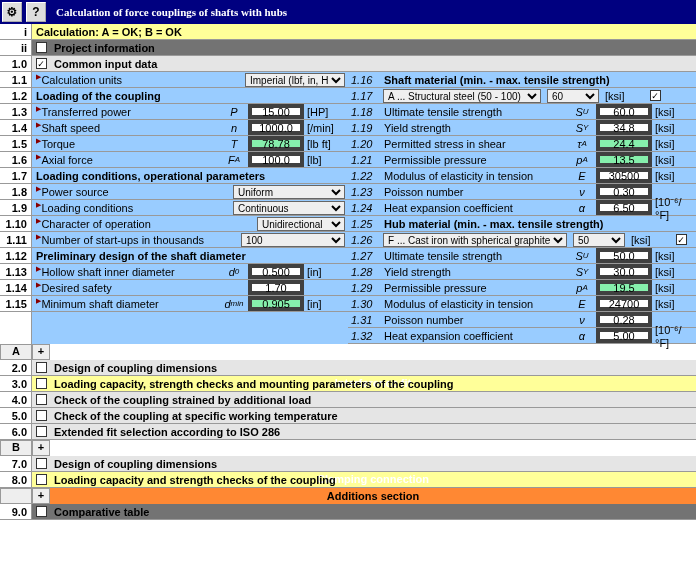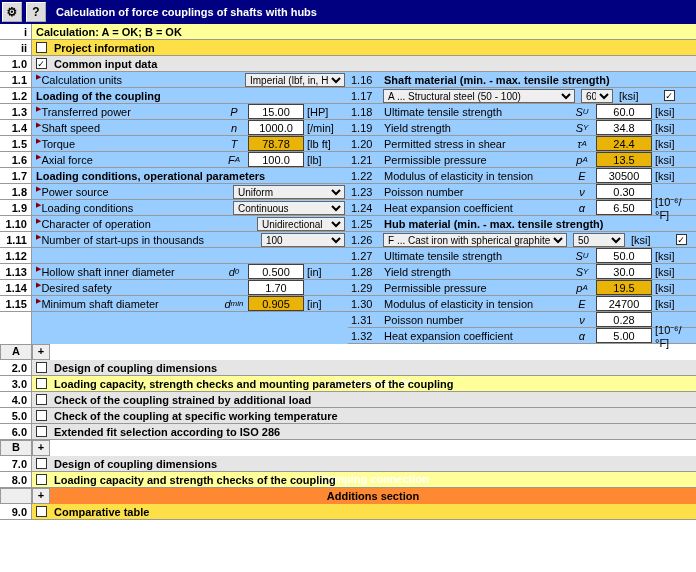--- a/index.html
+++ b/index.html
@@ -6,40 +6,40 @@
 body { background: #fff; width: 696px; }
 .row { display: flex; align-items: stretch; height: 16px; border-bottom: 1px solid #999; }
 .rownum { width: 32px; background: #fff; border-right: 1px solid #999; text-align: right; padding-right: 4px; display: flex; align-items: center; justify-content: flex-end; font-weight: bold; }
 .rownum.sub { font-weight: bold; }
 .cell { display: flex; align-items: center; padding: 0 3px; height: 100%; }
 .check { width: 18px; justify-content: center; }
 .chk { width: 11px; height: 11px; border: 1px solid #333; background: #fff; display: inline-flex; align-items: center; justify-content: center; font-size: 9px; }
 .bold { font-weight: bold; }
 .hdr-dark { background: #15803d; color: #fff; margin-top: 39px; }
 .hdr-yellow { background: #ffff99; }
-.hdr-grey { background: #fde047; }
+.hdr-grey { background: #737373; }
 .hdr-green { background: #e5e5e5; }
 .hdr-lblue { background: #99ccff; }
 .hdr-orange { background: #ff8833; }
 .sym { width: 28px; font-style: italic; justify-content: center; }
 .sub0 { font-size: 8px; vertical-align: sub; }
-.valbox { width: 56px; background: #fff; border: 1px solid #404040; text-align: center; justify-content: center; }
-.valbox.out { background: #eab308; }
+.valbox { width: 56px; background: #fff; border: 4px solid #404040; text-align: center; justify-content: center; }
+.valbox.out { background: #86efac; }
 .unit { width: 44px; }
 .lbl { flex: 1; padding-left: 4px; border-radius: 6px; }
 select { font-size: 10px; height: 14px; border: 1px solid #666; }
 .titlebar { height: 24px; background: #000080; color: #fff; display: flex; align-items: center; }
 .titlebar .btn { width: 20px; height: 20px; margin: 2px; background: #ddd; border: 1px outset #fff; display: flex; align-items: center; justify-content: center; font-size: 12px; font-weight: bold; color: #000; }
-.titlebar .title { padding-left: 8px; font-weight: bold; }
+.titlebar .title { padding-left: 8px; font-weight: bold; font-family: Liberation Serif, serif; }
 .secbar { height: 16px; display: flex; }
 .secbar .tab { width: 32px; background: #eee; border: 1px solid #999; text-align: center; font-weight: bold; }
 .secbar .exp { width: 18px; background: #eee; border: 1px solid #999; text-align: center; font-weight: bold; }
 .secbar .title { flex: 1; color: #fff; font-weight: bold; text-align: center; display: flex; align-items: center; justify-content: center; }
 .tri { color: #800; font-size: 7px; position: relative; top: -3px; }
-.rnum2 { width: 32px; padding-right: 4px; }
+.rnum2 { width: 32px; padding-right: 4px; font-style: italic; }
 </style>
 </head>
 <body>
 
 <div class="titlebar">
   <div class="btn">⚙</div>
   <div class="btn">?</div>
   <div class="title">Calculation of force couplings of shafts with hubs</div>
 </div>
 
@@ -157,25 +157,26 @@
           <select style="width:88px;"><option>Unidirectional</option></select>
         </div>
     </div>
     <div class="row hdr-lblue">
       <div class="rownum sub">1.11</div>
       <div class="cell lbl">
           <span class="tri">▶</span>
           <span>Number of start-ups in thousands</span>
         </div>
       <div class="cell">
-          <select style="width:84px;"><option>100</option></select>
+          <select style="width:104px;"><option>100</option></select>
         </div>
     </div>
     <div class="row hdr-lblue">
       <div class="rownum sub">1.12</div>
+      <div class="cell lbl bold">Preliminary design of the shaft diameter</div>
     </div>
     <div class="row hdr-lblue">
       <div class="rownum sub">1.13</div>
       <div class="cell lbl">
           <span class="tri">▶</span>
           <span>Hollow shaft inner diameter</span>
         </div>
       <div class="cell sym">
           <span>d</span>
           <span class="sub0">0</span>
@@ -215,24 +216,24 @@
   </div>
 
   <div style="flex:1;">
     <div class="row hdr-lblue">
       <div class="cell rnum2">1.16</div>
       <div class="cell lbl bold">Shaft material (min. - max. tensile strength)</div>
     </div>
     <div class="row hdr-lblue">
       <div class="cell rnum2">1.17</div>
       <div class="cell">
-          <select style="width:192px;"><option>A ... Structural steel  (50 - 100)</option></select>
-        </div>
-      <div class="cell">
-          <select style="width:32px;"><option>60</option></select>
+          <select style="width:158px;"><option>A ... Structural steel  (50 - 100)</option></select>
+        </div>
+      <div class="cell">
+          <select style="width:52px;"><option>60</option></select>
         </div>
       <div class="cell unit">[ksi]</div>
       <div class="cell check">
           <span class="chk">✓</span>
         </div>
     </div>
     <div class="row hdr-lblue">
       <div class="cell rnum2">1.18</div>
       <div class="cell lbl">
           <span>Ultimate tensile strength</span>

